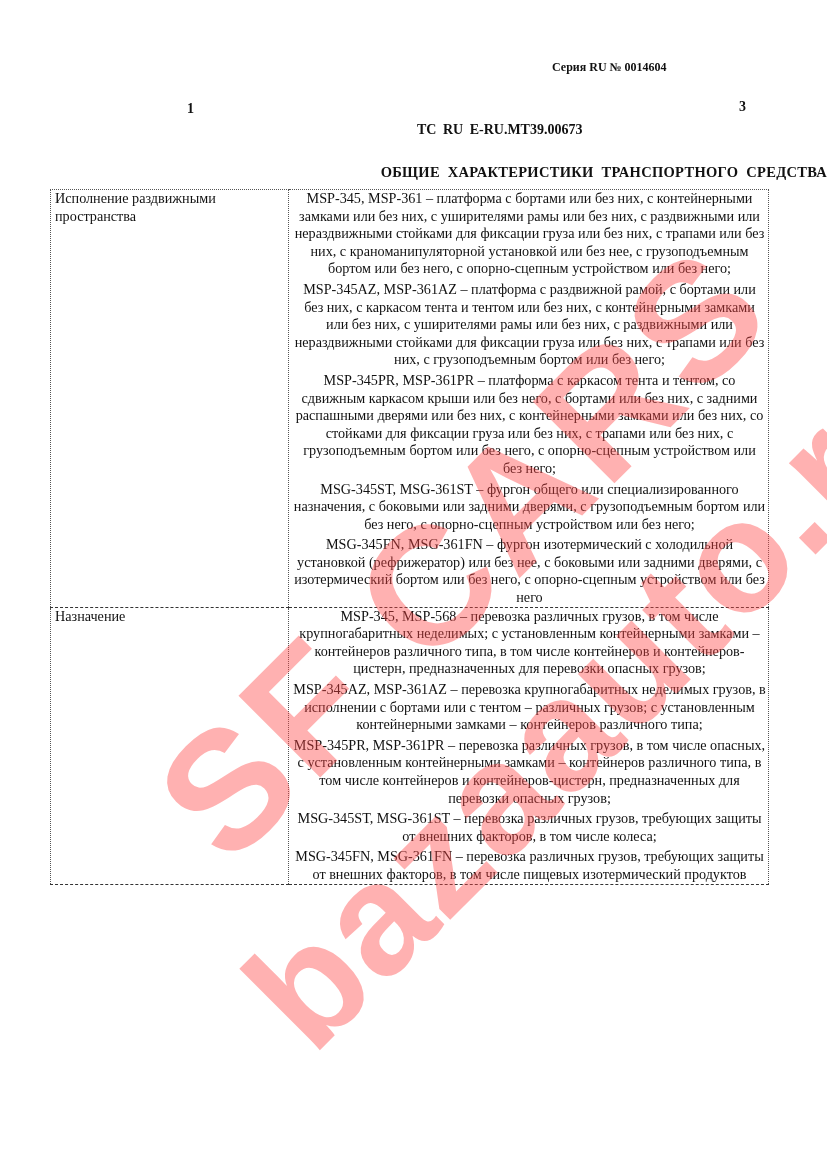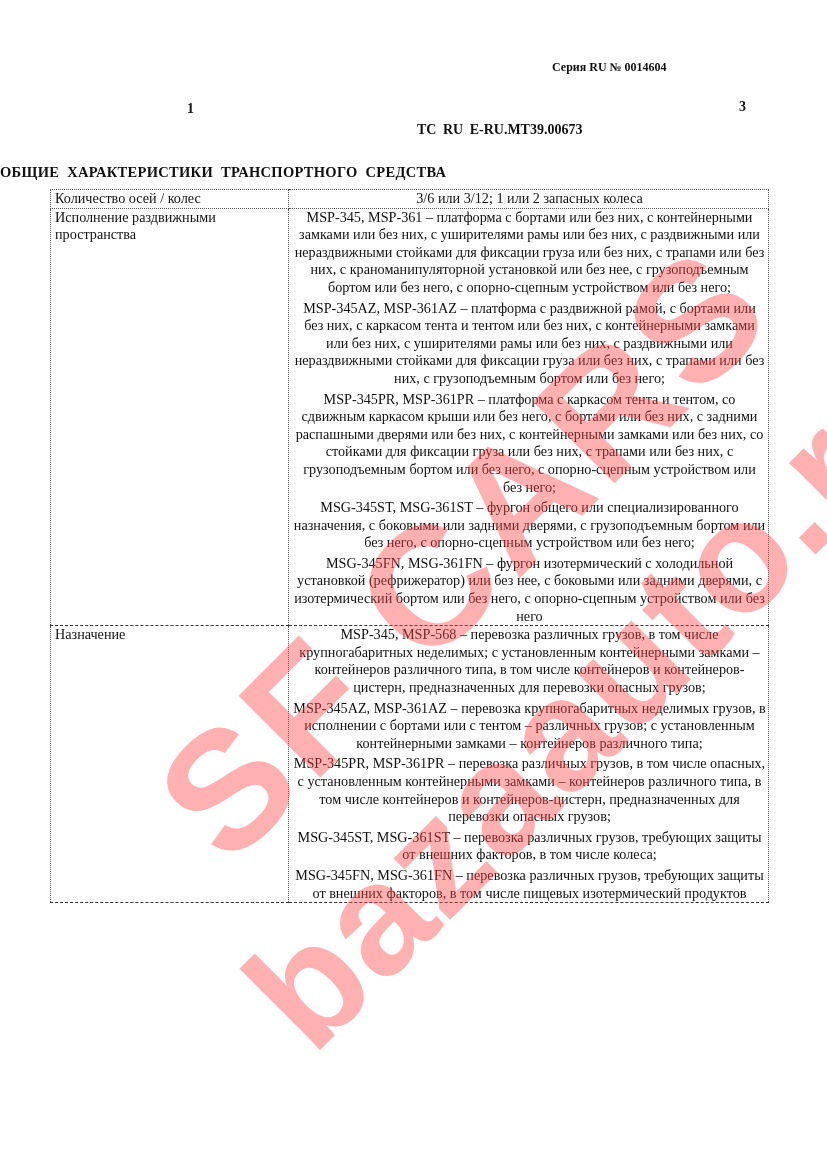--- a/index.html
+++ b/index.html
@@ -19,21 +19,21 @@
     .page-right {
       position: absolute; top: 99px; left: 739px;
       font-size: 14px; font-weight: bold;
     }
     .cert-no {
       position: absolute; top: 122px; left: 417px;
       font-size: 14px; font-weight: bold; white-space: nowrap; word-spacing: 3px; text-align: right;
     }
     .doc-title {
       position: absolute; top: 164px; left: 0; width: 827px;
-      text-align: left; font-size: 14.5px; font-weight: bold;
+      text-align: right; font-size: 14.5px; font-weight: bold;
       letter-spacing: 0.3px; word-spacing: 4px;
     }
     table.spec {
       position: absolute; top: 189px; left: 50px;
       width: 719px; border-collapse: collapse;
       font-size: 14.2px; line-height: 17.6px;
     }
     table.spec td {
       border: 1px dotted #555555; vertical-align: top; padding: 0 2px 0 4px;
     }
@@ -57,26 +57,20 @@
 
 <div class="series">Серия RU № 0014604</div>
 <div class="page-left">1</div>
 <div class="page-right">3</div>
 <div class="cert-no">ТС RU E-RU.MT39.00673</div>
 <div class="doc-title">ОБЩИЕ ХАРАКТЕРИСТИКИ ТРАНСПОРТНОГО СРЕДСТВА</div>
 
 <table class="spec">
   <tbody>
     <tr>
-      <td class="label">Количество осей / колес</td>
-      <td class="value">
-        <div class="para">3/6 или 3/12; 1 или 2 запасных колеса</div>
-      </td>
-    </tr>
-    <tr>
       <td class="label">Исполнение раздвижными пространства</td>
       <td class="value">
         <div class="para">MSP-345, MSP-361 – платформа с бортами или без них, с контейнерными замками или без них, с уширителями рамы или без них, с раздвижными или нераздвижными стойками для фиксации груза или без них, с трапами или без них, с краноманипуляторной установкой или без нее, с грузоподъемным бортом или без него, с опорно-сцепным устройством или без него;</div>
         <div class="para">MSP-345AZ, MSP-361AZ – платформа с раздвижной рамой, с бортами или без них, с каркасом тента и тентом или без них, с контейнерными замками или без них, с уширителями рамы или без них, с раздвижными или нераздвижными стойками для фиксации груза или без них, с трапами или без них, с грузоподъемным бортом или без него;</div>
         <div class="para">MSP-345PR, MSP-361PR – платформа с каркасом тента и тентом, со сдвижным каркасом крыши или без него, с бортами или без них, с задними распашными дверями или без них, с контейнерными замками или без них, со стойками для фиксации груза или без них, с трапами или без них, с грузоподъемным бортом или без него, с опорно-сцепным устройством или без него;</div>
         <div class="para">MSG-345ST, MSG-361ST – фургон общего или специализированного назначения, с боковыми или задними дверями, с грузоподъемным бортом или без него, с опорно-сцепным устройством или без него;</div>
         <div class="para">MSG-345FN, MSG-361FN – фургон изотермический с холодильной установкой (рефрижератор) или без нее, с боковыми или задними дверями, с изотермический бортом или без него, с опорно-сцепным устройством или без него</div>
       </td>
     </tr>
     <tr class="sep-dashed last">

